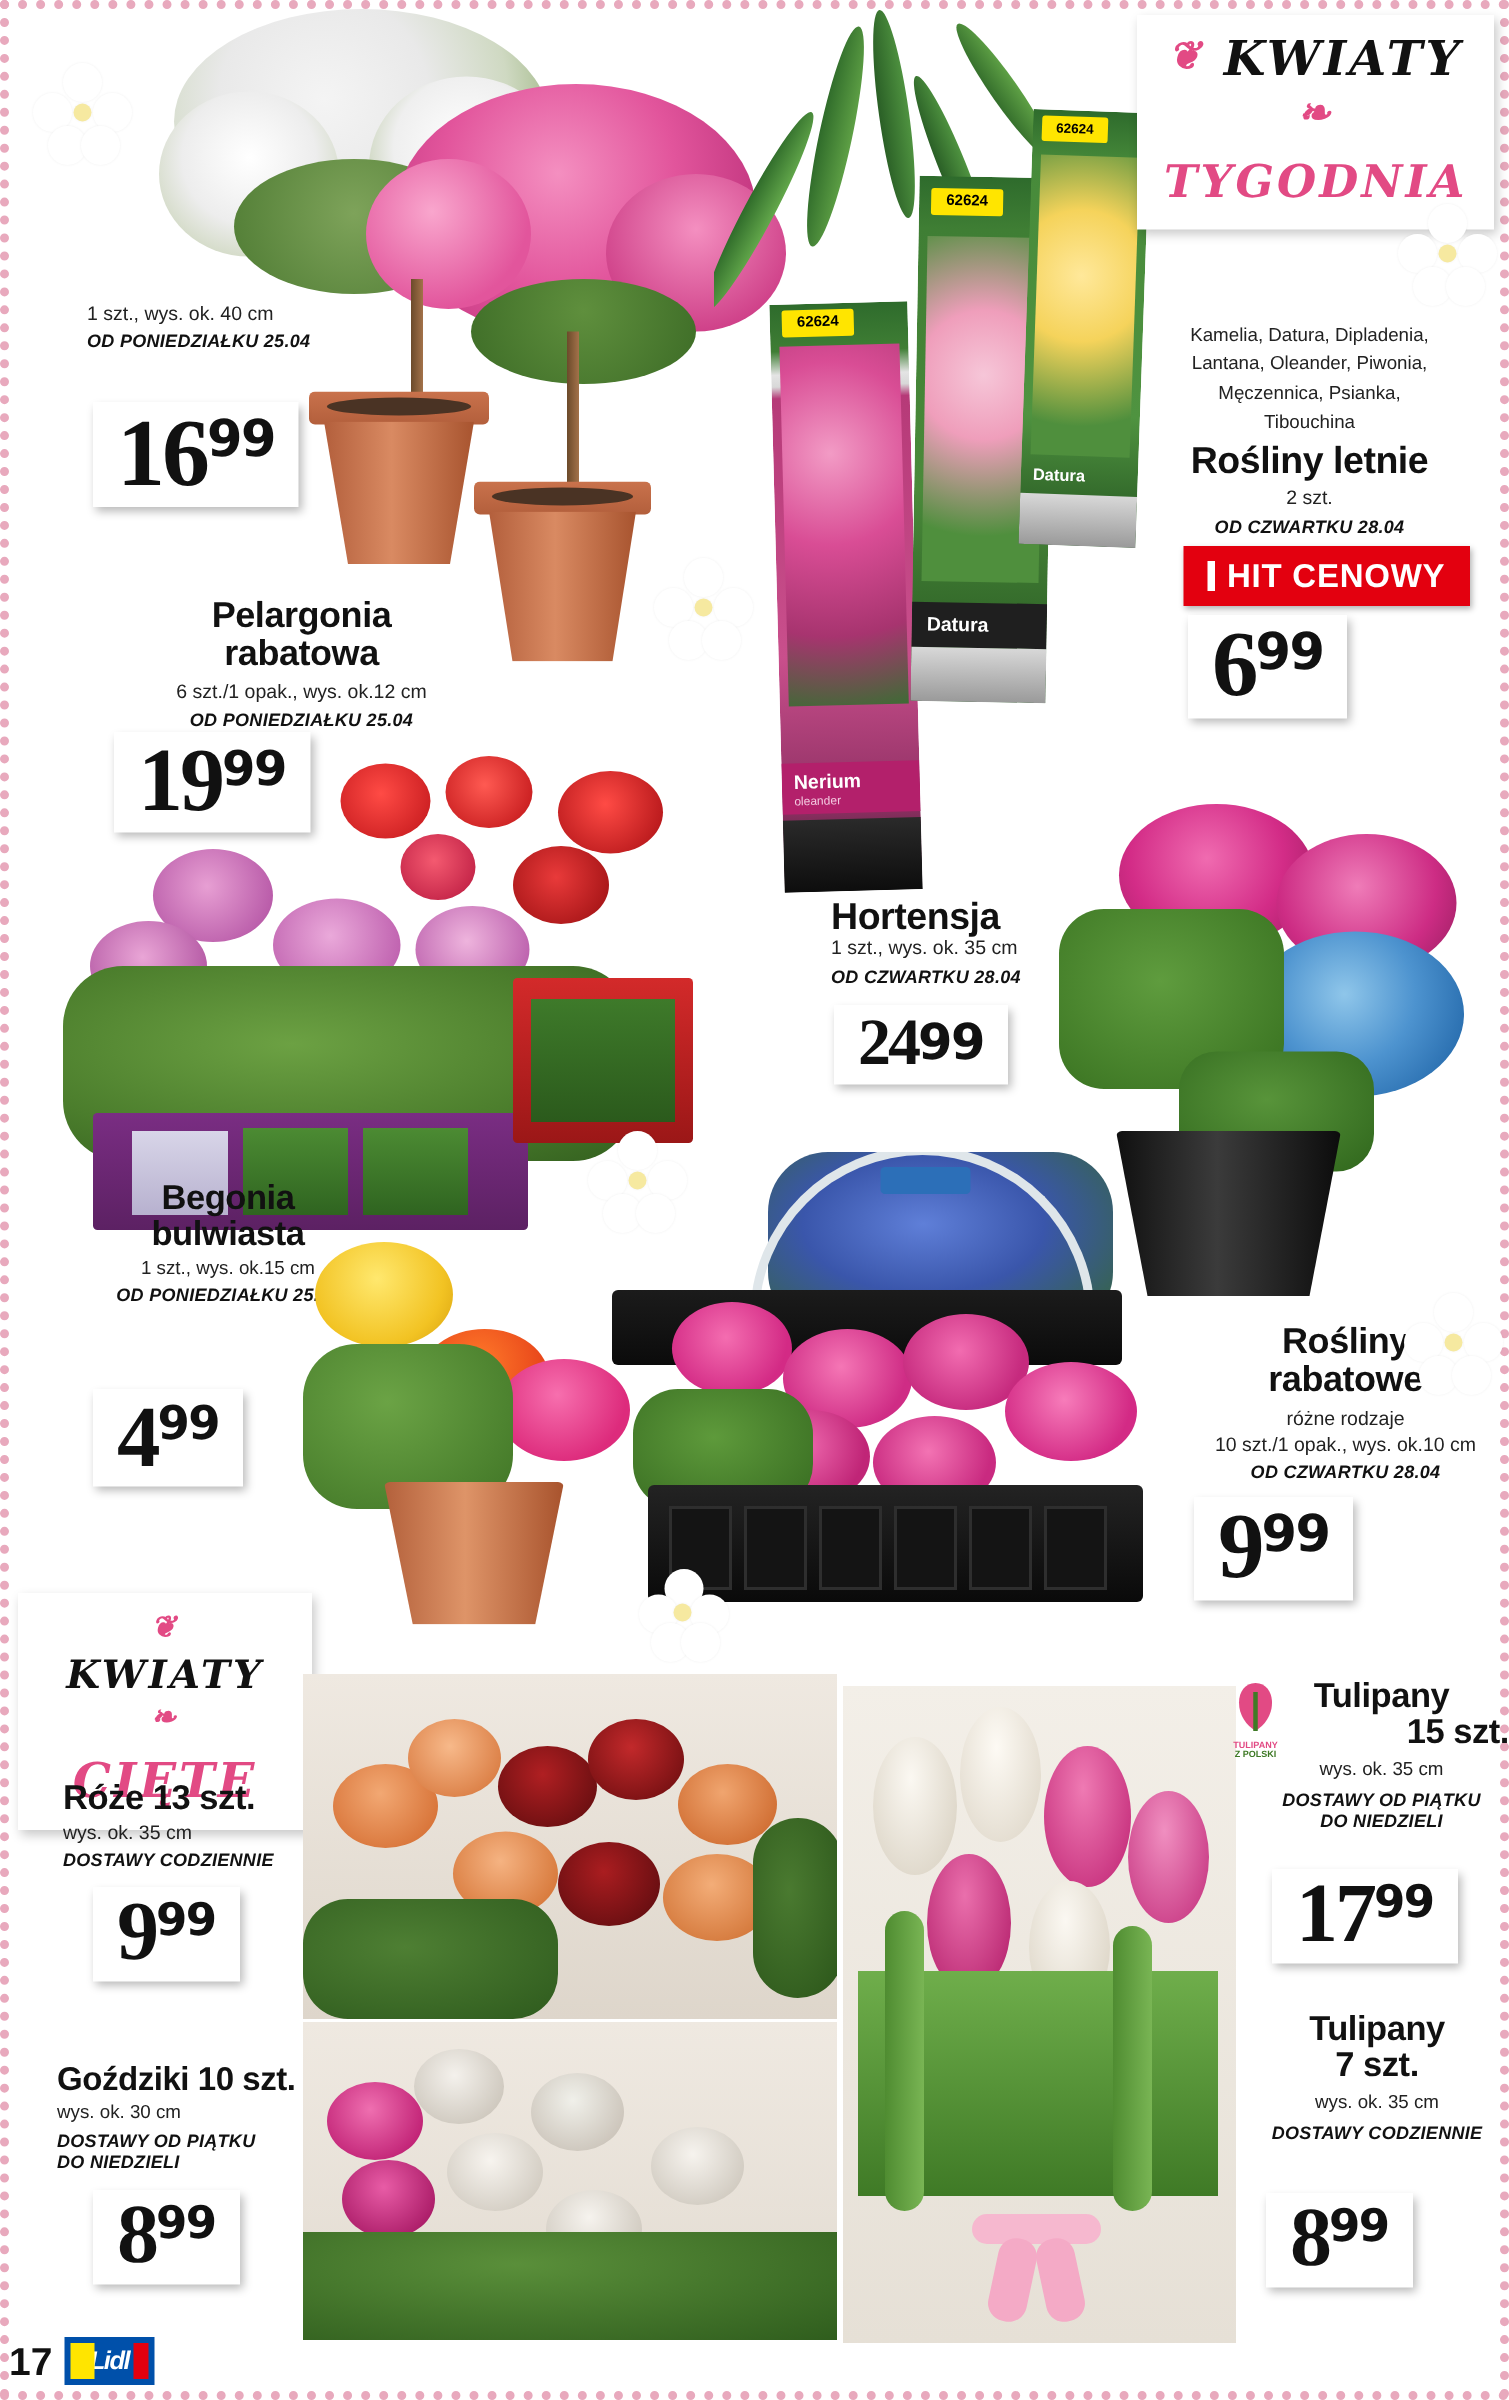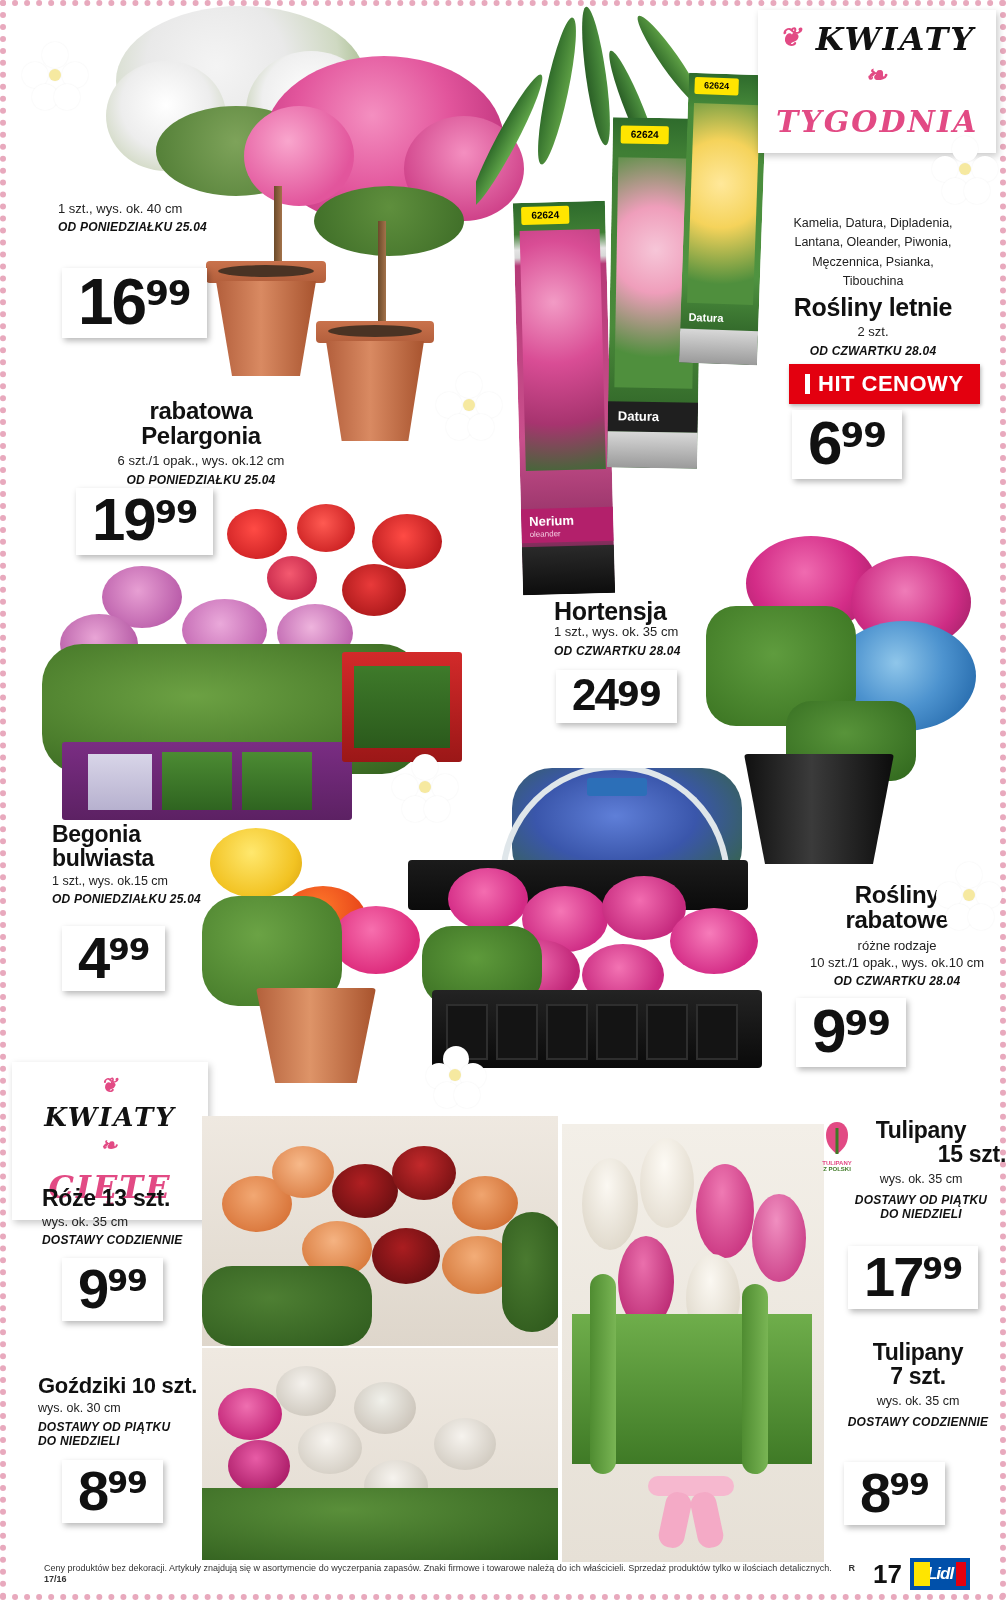--- a/index.html
+++ b/index.html
@@ -45,21 +45,21 @@
 
   
   .tag {
     background:#fff;
     box-shadow:2px 3px 6px rgba(0,0,0,0.28);
     display:inline-flex;
     align-items:flex-start;
     padding:6px 16px 8px 16px;
   }
   .tag .int {
-    font-family:Liberation Sans, sans-serif;
+    font-family:Liberation Serif, serif;
     font-weight:bold;
     line-height:0.88;
     color:#111;
     letter-spacing:-2px;
   }
   .tag .dec {
     font-family:"DejaVu Sans", sans-serif;
     font-weight:bold;
     line-height:1;
     color:#111;
@@ -220,22 +220,22 @@
   <div class="abs" style="left:52px;top:190px;width:260px;">
     <div class="p-sub" style="margin-top:5px;">1 szt., wys. ok. 40 cm</div>
     <div class="p-date" style="margin-top:3px;">OD PONIEDZIAŁKU 25.04</div>
   </div>
   <div class="tag abs" style="left:56px;top:262px;">
     <span class="int" style="font-size:64px;">16</span>
     <span class="dec" style="font-size:34px;">99</span>
   </div>
 
   <div class="abs" style="left:60px;top:392px;width:270px;text-align:center;">
+    <div class="p-title" style="font-size:24px;">Pelargonia</div>
     <div class="p-title" style="font-size:24px;">rabatowa</div>
-    <div class="p-title" style="font-size:24px;">Pelargonia</div>
     <div class="p-sub" style="margin-top:5px;">6 szt./1 opak., wys. ok.12 cm</div>
     <div class="p-date" style="margin-top:3px;">OD PONIEDZIAŁKU 25.04</div>
   </div>
   <div class="tag abs" style="left:70px;top:482px;">
     <span class="int" style="font-size:60px;">19</span>
     <span class="dec" style="font-size:32px;">99</span>
   </div>
 
   <div class="photo" style="left:36px;top:498px;width:440px;height:330px;">
 
@@ -293,21 +293,21 @@
   <div class="abs" style="left:548px;top:592px;width:250px;">
     <div class="p-title" style="font-size:25px;">Hortensja</div>
     <div class="p-sub" style="margin-top:0;">1 szt., wys. ok. 35 cm</div>
     <div class="p-date" style="margin-top:3px;">OD CZWARTKU 28.04</div>
   </div>
   <div class="tag abs" style="left:550px;top:664px;">
     <span class="int" style="font-size:44px;">24</span>
     <span class="dec" style="font-size:33px;">99</span>
   </div>
 
-  <div class="abs" style="left:46px;top:816px;width:200px;text-align:left;">
+  <div class="abs" style="left:46px;top:780px;width:200px;text-align:center;">
     <div class="p-title" style="font-size:23px;">Begonia</div>
     <div class="p-title" style="font-size:23px;">bulwiasta</div>
     <div class="p-sub" style="margin-top:4px;font-size:12.5px;">1 szt., wys. ok.15 cm</div>
     <div class="p-date" style="margin-top:2px;">OD PONIEDZIAŁKU 25.04</div>
   </div>
   <div class="tag abs" style="left:56px;top:920px;">
     <span class="int" style="font-size:58px;">4</span>
     <span class="dec" style="font-size:31px;">99</span>
   </div>
 
@@ -502,23 +502,19 @@
   <div class="wflower" style="left:420px;top:1040px;width:60px;height:60px;">
     <i style="left:17px;top:0;"></i>
       <i style="left:0;top:17px;"></i>
       <i style="left:34px;top:17px;"></i>
     <i style="left:8px;top:36px;"></i>
       <i style="left:28px;top:36px;"></i>
     <i class="c" style="left:23px;top:23px;"></i>
   </div>
 
   <div class="footer">
-    <div class="footer-text">
-      <span>Ceny produktów bez dekoracji.  Artykuły znajdują się w asortymencie do wyczerpania zapasów.  Znaki firmowe i towarowe należą do ich właścicieli. Sprzedaż produktów tylko w ilościach detalicznych.</span>
-      <span style="margin-left:14px;font-weight:bold;">R 17/16</span>
-    </div>
     <div class="page-num">17</div>
     <div class="lidl-logo">
       <span>Lidl</span>
     </div>
   </div>
 
 </div>
 
 </body></html>

